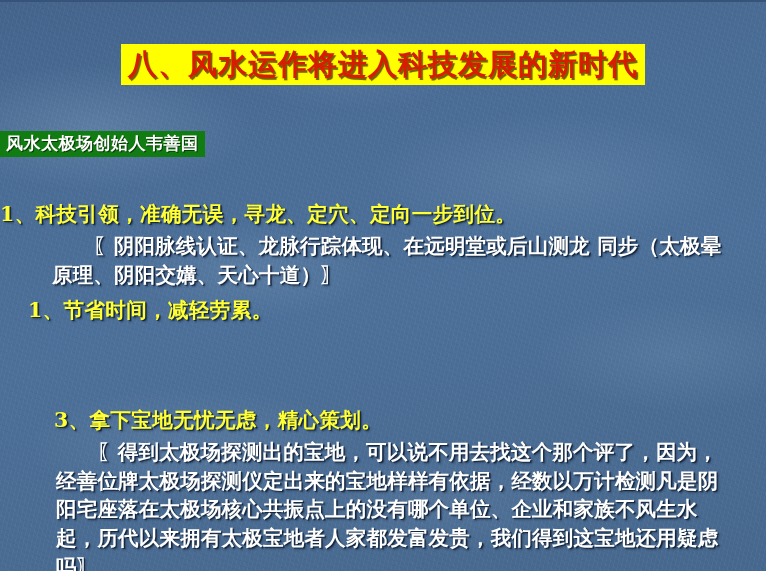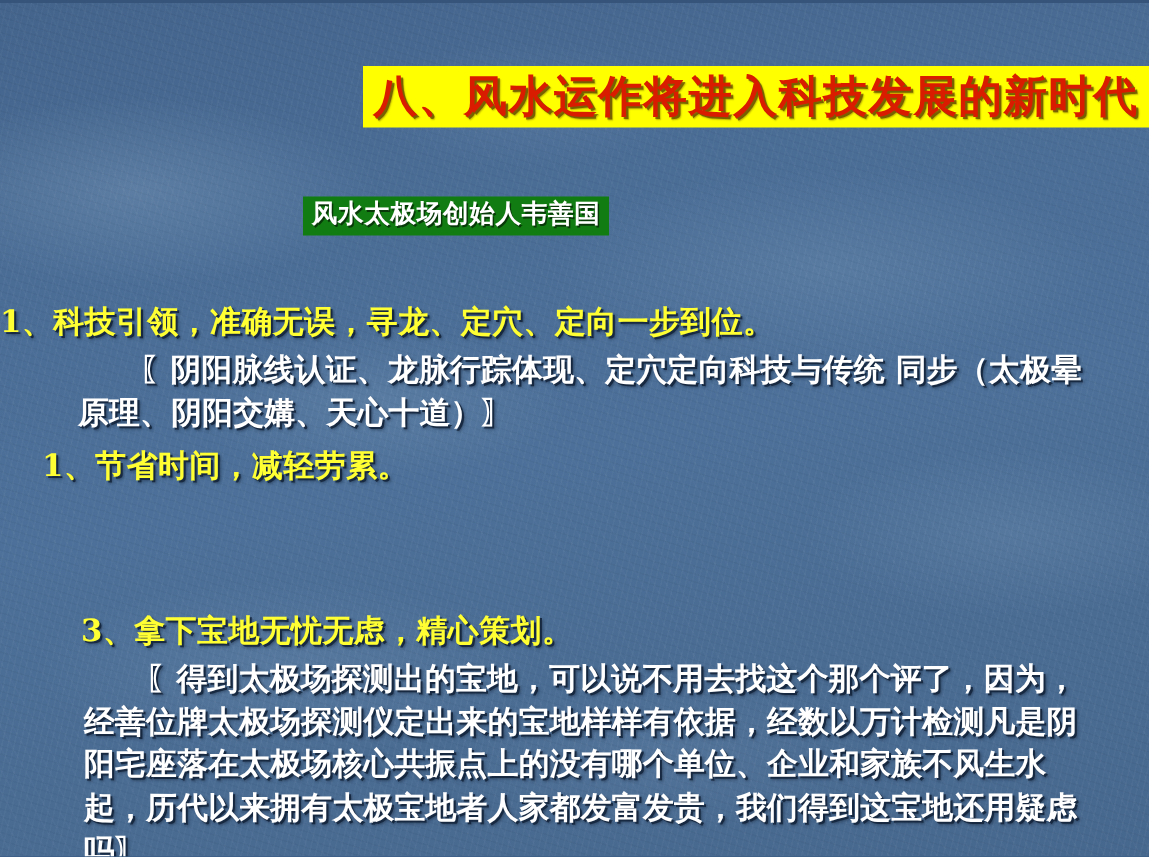--- a/index.html
+++ b/index.html
@@ -46,21 +46,21 @@
     opacity: 0.85;
   }
   #slide > * { position: relative; z-index: 2; }
 
   
   .title-row {
     position: absolute;
     left: 0;
     top: 42px;
     width: 766px;
-    text-align: right;
+    text-align: center;
   }
   .title-text {
     display: inline-block;
     background: #ffff00;
     color: #d91b00;
     font-family: "DejaVu Serif", "Liberation Serif", serif;
     font-weight: bold;
     font-size: 29px;
     line-height: 1.32;
     letter-spacing: 1px;
@@ -69,21 +69,21 @@
       1.5px 1.5px 0 rgba(60,25,0,0.55),
       2px 2px 1px rgba(40,15,0,0.30);
     white-space: nowrap;
   }
 
   .subtitle-row {
     position: absolute;
     left: 0;
     top: 88px;
     width: 608px;
-    text-align: center;
+    text-align: left;
   }
   .subtitle-text {
     display: inline-block;
     background: #117c11;
     color: #ffffff;
     font-family: "DejaVu Serif", "Liberation Serif", serif;
     font-weight: bold;
     font-size: 17px;
     line-height: 1.36;
     letter-spacing: 0.5px;
@@ -149,21 +149,21 @@
   </div>
 
   <div class="subtitle-row">
     <span class="subtitle-text">风水太极场创始人韦善国</span>
   </div>
 
   <div class="content">
 
     <div class="section" id="sec1">
       <div class="sec-heading">1、科技引领，准确无误，寻龙、定穴、定向一步到位。</div>
-      <div class="sec-body">〖阴阳脉线认证、龙脉行踪体现、定穴定向科技与传统 同步（太极晕原理、阴阳交媾、天心十道）〗</div>
+      <div class="sec-body">〖阴阳脉线认证、龙脉行踪体现、在远明堂或后山测龙 同步（太极晕原理、阴阳交媾、天心十道）〗</div>
     </div>
 
     <div class="section" id="sec2">
       <div class="sec-heading">1、节省时间，减轻劳累。</div>
     </div>
 
     <div class="section" id="sec3">
       <div class="sec-heading">3、拿下宝地无忧无虑，精心策划。</div>
       <div class="sec-body">〖得到太极场探测出的宝地，可以说不用去找这个那个评了，因为，经善位牌太极场探测仪定出来的宝地样样有依据，经数以万计检测凡是阴阳宅座落在太极场核心共振点上的没有哪个单位、企业和家族不风生水起，历代以来拥有太极宝地者人家都发富发贵，我们得到这宝地还用疑虑吗〗。</div>
     </div>

